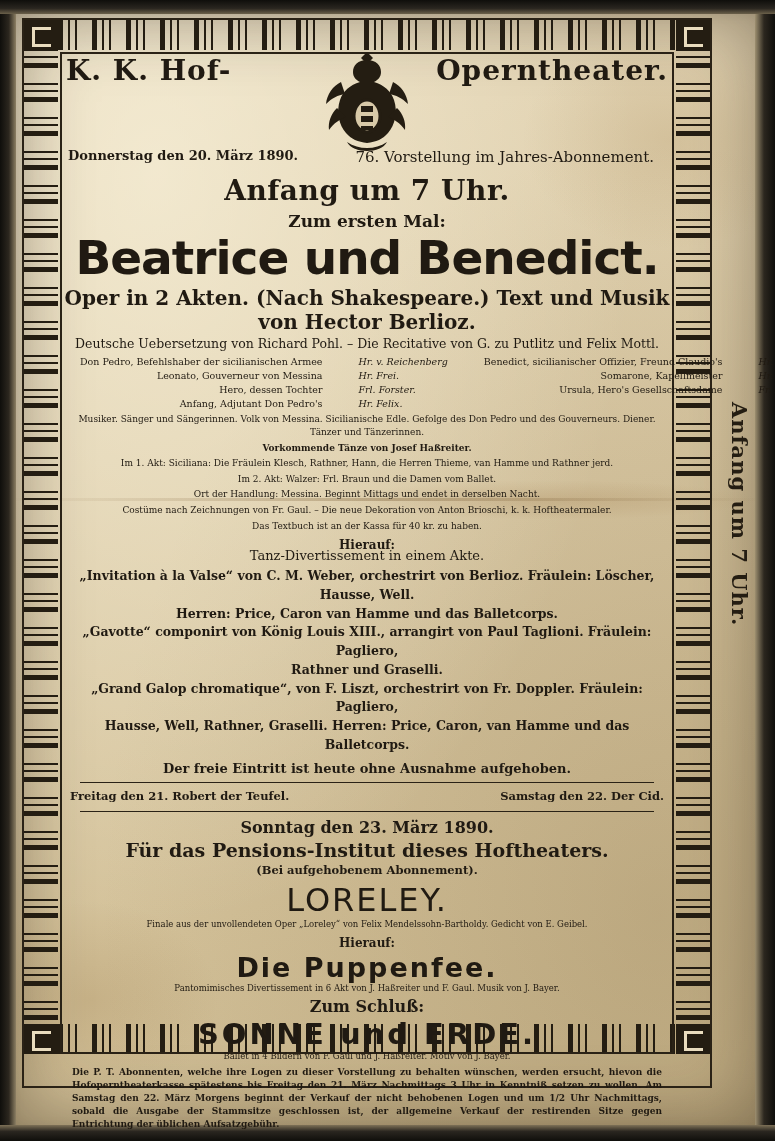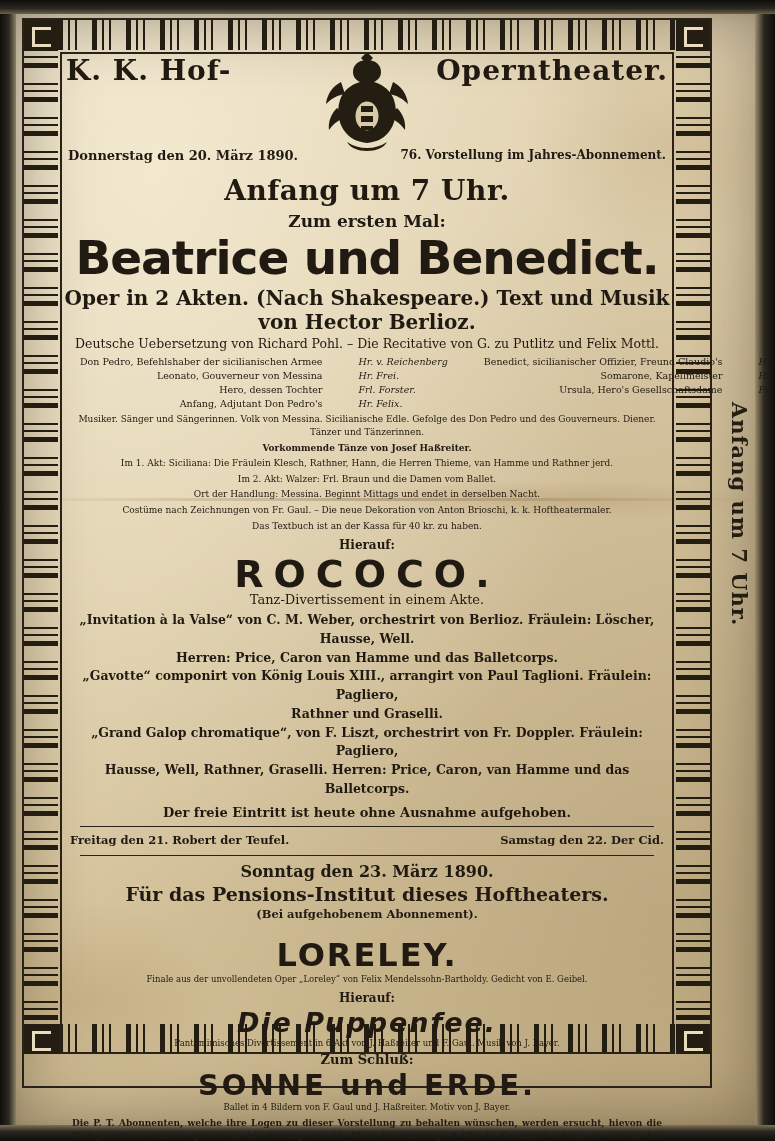--- a/index.html
+++ b/index.html
@@ -61,21 +61,21 @@
   .content{position:absolute;left:62px;top:46px;width:610px;height:1010px;text-align:center;}
 
   .hdr{position:relative;height:96px;}
   .hdr-left{position:absolute;left:4px;top:8px;font-family:"DejaVu Serif",serif;font-weight:bold;font-size:28px;letter-spacing:1px;}
   .hdr-right{position:absolute;right:4px;top:8px;font-family:"DejaVu Serif",serif;font-weight:bold;font-size:28px;letter-spacing:1px;}
   .crest{position:absolute;left:50%;top:0;transform:translateX(-50%);width:92px;height:112px;}
   .crest svg{display:block;}
 
   .row-sub{position:relative;height:20px;margin-top:6px;}
   .row-sub .l{position:absolute;left:6px;top:0;font-size:13px;font-weight:bold;font-family:"DejaVu Serif",serif;}
-  .row-sub .r{position:absolute;right:6px;top:0;font-size:12px;font-weight:bold;font-family:"DejaVu Serif",serif;}
+  .row-sub .r{position:absolute;right:18px;top:0;font-size:15px;font-weight:normal;font-family:"DejaVu Serif",serif;}
 
   .anfang{font-size:28px;font-weight:bold;margin-top:6px;letter-spacing:0.5px;font-family:"DejaVu Serif",serif;}
   .zumersten{font-size:17px;font-weight:bold;margin-top:4px;}
   .title-main{font-family:"DejaVu Sans",sans-serif;font-weight:bold;font-size:47px;letter-spacing:-1px;margin-top:2px;line-height:1.05;}
   .sub1{font-size:20px;font-weight:bold;margin-top:4px;}
   .sub2{font-size:12.5px;font-weight:normal;margin-top:2px;}
 
   .cast{margin-top:4px;font-size:9.5px;line-height:1.45;}
   .cast table{width:100%;border-collapse:collapse;font-size:9.5px;}
   .cast td{padding:0 18px;white-space:nowrap;}
@@ -93,24 +93,24 @@
   .freier{font-size:13px;font-weight:bold;margin-top:6px;}
 
   .hr{border:none;border-top:1.5px solid #2a2216;margin:6px 18px;}
   .twocol{position:relative;height:16px;font-size:11.5px;font-weight:bold;}
   .twocol .a{position:absolute;left:8px;}
   .twocol .b{position:absolute;right:8px;}
 
   .sonntag{font-size:16px;font-weight:bold;margin-top:4px;}
   .pens{font-size:19px;font-weight:bold;margin-top:2px;}
   .beiauf{font-size:11.5px;font-weight:bold;margin-top:2px;}
-  .loreley{font-family:"DejaVu Sans",sans-serif;font-weight:bold;font-size:32px;letter-spacing:2px;margin-top:15px;}
+  .loreley{font-family:"DejaVu Sans",sans-serif;font-weight:normal;font-size:32px;letter-spacing:2px;margin-top:4px;}
   .tiny{font-size:8.5px;line-height:1.35;}
-  .puppenfee{font-family:"DejaVu Sans",sans-serif;font-weight:bold;font-size:27px;letter-spacing:2px;margin-top:2px;font-style:italic;}
-  .zumschluss{font-size:13px;font-weight:bold;margin-top:2px;}
+  .puppenfee{font-family:"DejaVu Sans",sans-serif;font-weight:bold;font-size:27px;letter-spacing:2px;margin-top:2px;}
+  .zumschluss{font-size:16px;font-weight:bold;margin-top:2px;}
   .sonne{font-family:"DejaVu Sans",sans-serif;font-weight:bold;font-size:29px;letter-spacing:3px;margin-top:1px;}
   .paragraph{font-size:9px;line-height:1.45;text-align:justify;margin:4px 10px 0;font-weight:bold;}
 
   .sidetext{
     position:absolute;right:16px;top:374px;width:40px;height:280px;
     display:flex;align-items:center;justify-content:center;
     font-family:"DejaVu Serif",serif;font-weight:bold;font-size:21px;
     color:#241d12;
     writing-mode:vertical-rl;text-orientation:mixed;
     letter-spacing:1px;
@@ -224,21 +224,20 @@
       <div class="cast-note">Musiker. Sänger und Sängerinnen. Volk von Messina. Sicilianische Edle. Gefolge des Don Pedro und des Gouverneurs. Diener. Tänzer und Tänzerinnen.</div>
       <div class="cast-note b">Vorkommende Tänze von Josef Haßreiter.</div>
       <div class="cast-note">Im 1. Akt: Siciliana: Die Fräulein Klesch, Rathner, Hann, die Herren Thieme, van Hamme und Rathner jerd.</div>
       <div class="cast-note">Im 2. Akt: Walzer: Frl. Braun und die Damen vom Ballet.</div>
       <div class="cast-note">Ort der Handlung: Messina. Beginnt Mittags und endet in derselben Nacht.</div>
       <div class="cast-note">Costüme nach Zeichnungen von Fr. Gaul. – Die neue Dekoration von Anton Brioschi, k. k. Hoftheatermaler.</div>
       <div class="cast-note">Das Textbuch ist an der Kassa für 40 kr. zu haben.</div>
     </div>
 
     <div class="hierauf">Hierauf:</div>
-    <div class="rococo">ROCOCO.</div>
     <div class="rococo-sub">Tanz-Divertissement in einem Akte.</div>
 
     <div class="numbers">
       <span class="ln">„Invitation à la Valse“ von C. M. Weber, orchestrirt von Berlioz. Fräulein: Löscher, Hausse, Well.</span>
       <span class="ln">Herren: Price, Caron van Hamme und das Balletcorps.</span>
       <span class="ln">„Gavotte“ componirt von König Louis XIII., arrangirt von Paul Taglioni. Fräulein: Pagliero,</span>
       <span class="ln">Rathner und Graselli.</span>
       <span class="ln">„Grand Galop chromatique“, von F. Liszt, orchestrirt von Fr. Doppler. Fräulein: Pagliero,</span>
       <span class="ln">Hausse, Well, Rathner, Graselli. Herren: Price, Caron, van Hamme und das Balletcorps.</span>
     </div>

